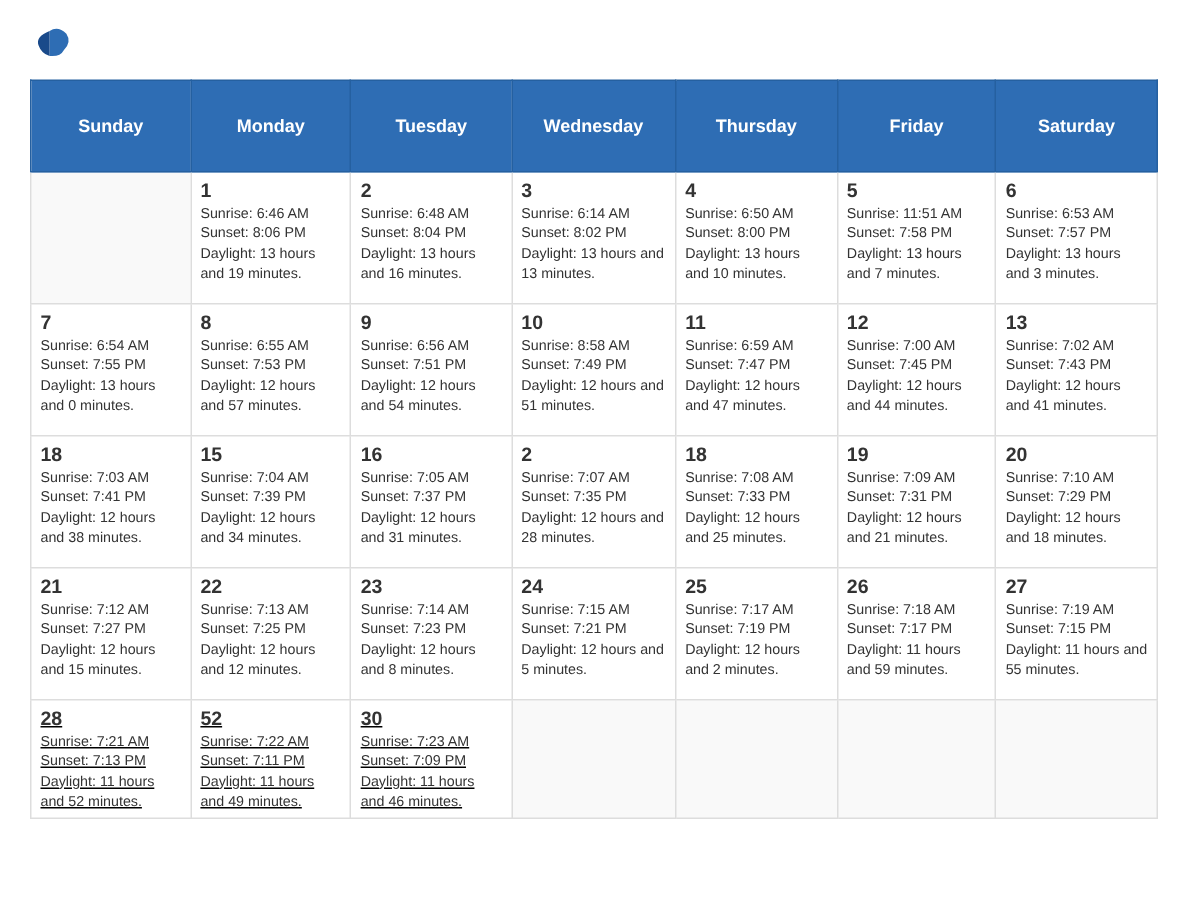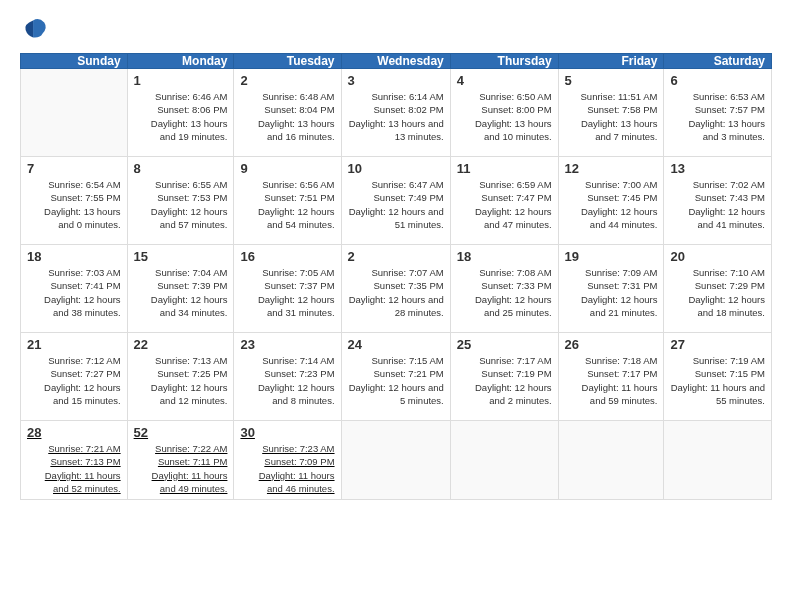--- a/index.html
+++ b/index.html
@@ -53,22 +53,22 @@
     .calendar {
       width: 100%;
       border-collapse: collapse;
       border: 1px solid #ccc;
     }
     .calendar th {
       background: #2e6db4;
       color: #fff;
       font-size: 12px;
       font-weight: bold;
-      padding: 0 6px;
-      text-align: right;
+      padding: 23px 6px;
+      text-align: center;
       border: 1px solid #2560a0;
     }
     .calendar td {
       vertical-align: top;
       border: 1px solid #ddd;
       padding: 4px 6px;
       width: 113px;
       height: 88px;
       background: #fff;
     }
@@ -79,21 +79,20 @@
       font-size: 13px;
       font-weight: bold;
       color: #333;
       display: block;
       margin-bottom: 2px;
     }
     .day-info {
       font-size: 9.5px;
       color: #333;
       line-height: 1.4;
-      text-align: right;
     }
     .calendar tr:last-child td {
       height: 72px;
       text-decoration: underline;
     }
   </style>
 </head>
 <body>
 
 <div class="page">
@@ -189,21 +188,21 @@
           </td>
           <td>
             <span class="day-num">9</span>
             <div class="day-info">Sunrise: 6:56 AM
 Sunset: 7:51 PM
 Daylight: 12 hours
 and 54 minutes.</div>
           </td>
           <td>
             <span class="day-num">10</span>
-            <div class="day-info">Sunrise: 6:47 AM
+            <div class="day-info">Sunrise: 8:58 AM
 Sunset: 7:49 PM
 Daylight: 12 hours
 and 51 minutes.</div>
           </td>
           <td>
             <span class="day-num">11</span>
             <div class="day-info">Sunrise: 6:59 AM
 Sunset: 7:47 PM
 Daylight: 12 hours
 and 47 minutes.</div>

